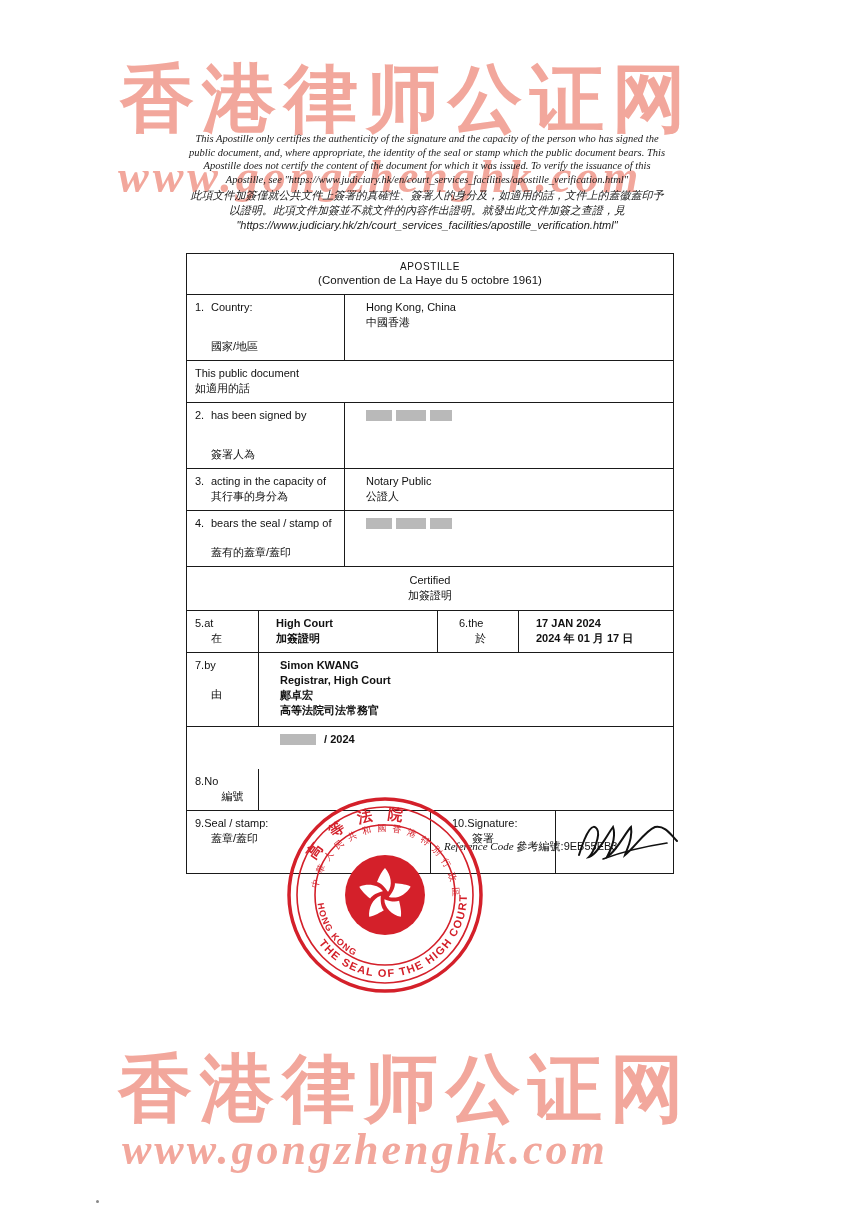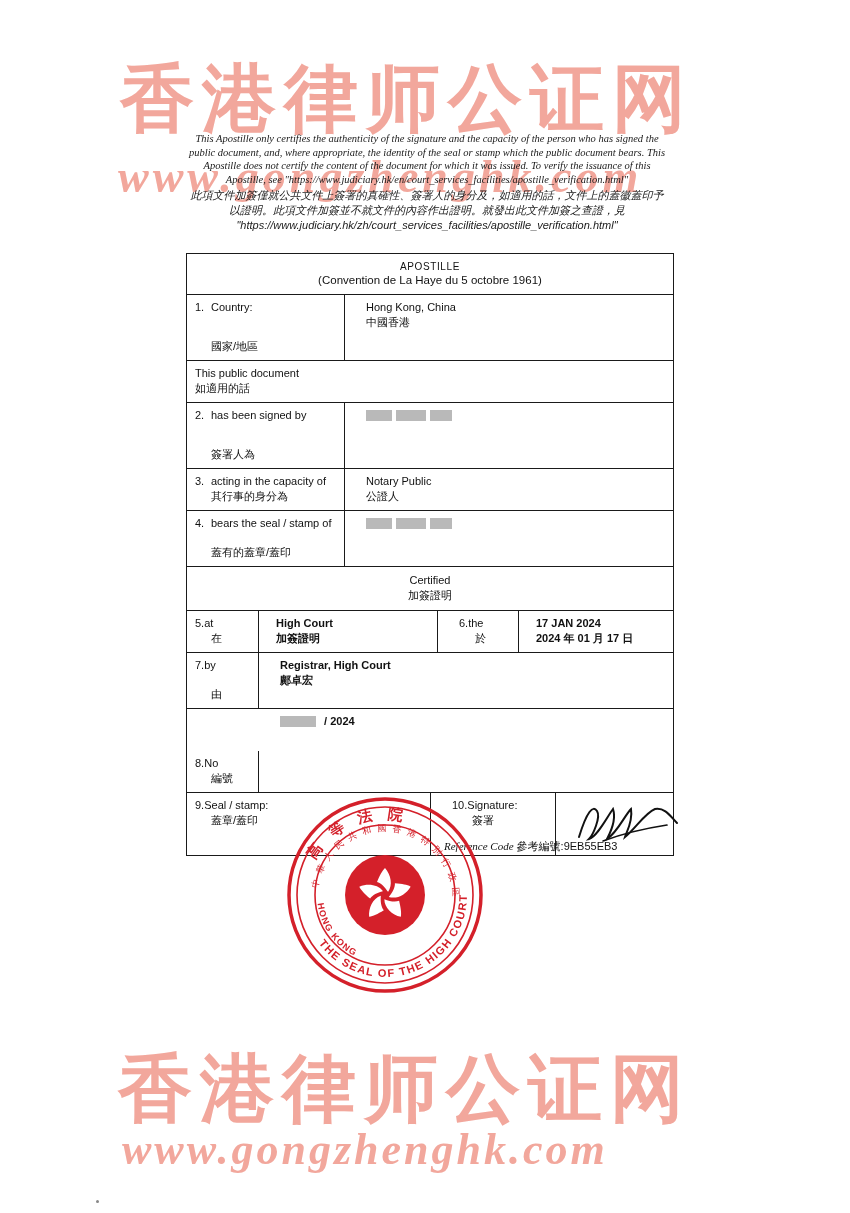--- a/index.html
+++ b/index.html
@@ -326,29 +326,31 @@
       </div>
     </div>
   </div>
 
   <div class="row row-by">
     <div class="lbl-sm" style="width:72px; border-right:1px solid #1a1a1a;">
       <span class="num">7.</span><span class="txt">by</span>
       <div style="padding-left:16px; margin-top:14px;">由</div>
     </div>
     <div class="val">
+      <div class="bold">Simon KWANG</div>
       <div class="bold">Registrar, High Court</div>
       <div class="bold">鄺卓宏</div>
+      <div class="bold">高等法院司法常務官</div>
     </div>
   </div>
 
   <div class="row">
     <div class="lbl-sm" style="width:72px; border-right:1px solid #1a1a1a;margin-top:42px;">
       <span class="num">8.</span><span class="txt">No</span>
-      <div style="padding-left:16px;">編號</div>
+      <div style="padding-left:16px;text-align:center;">編號</div>
     </div>
     <div class="val">
       <span class="redacted" style="width:36px;"></span>
       <span class="bold" style="margin-left:5px;">/ 2024</span>
     </div>
   </div>
 
   <div class="row row-seal">
     <div class="seal-lbl">
       <span class="num">9.</span><span class="txt">Seal / stamp:</span>

